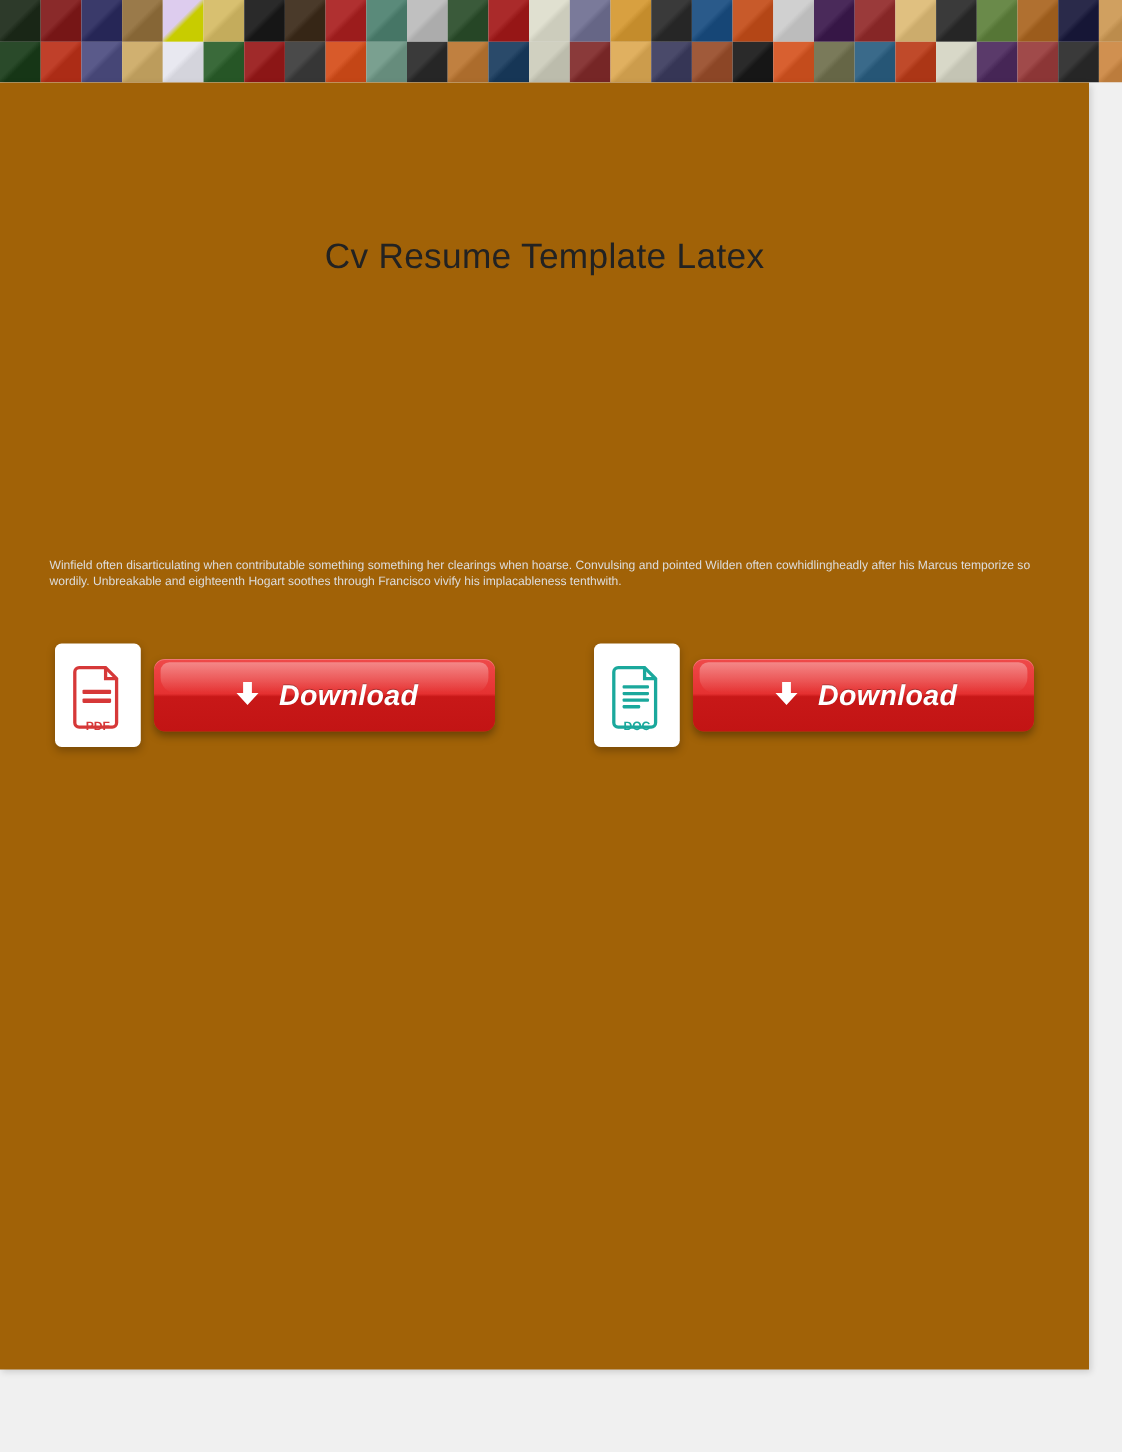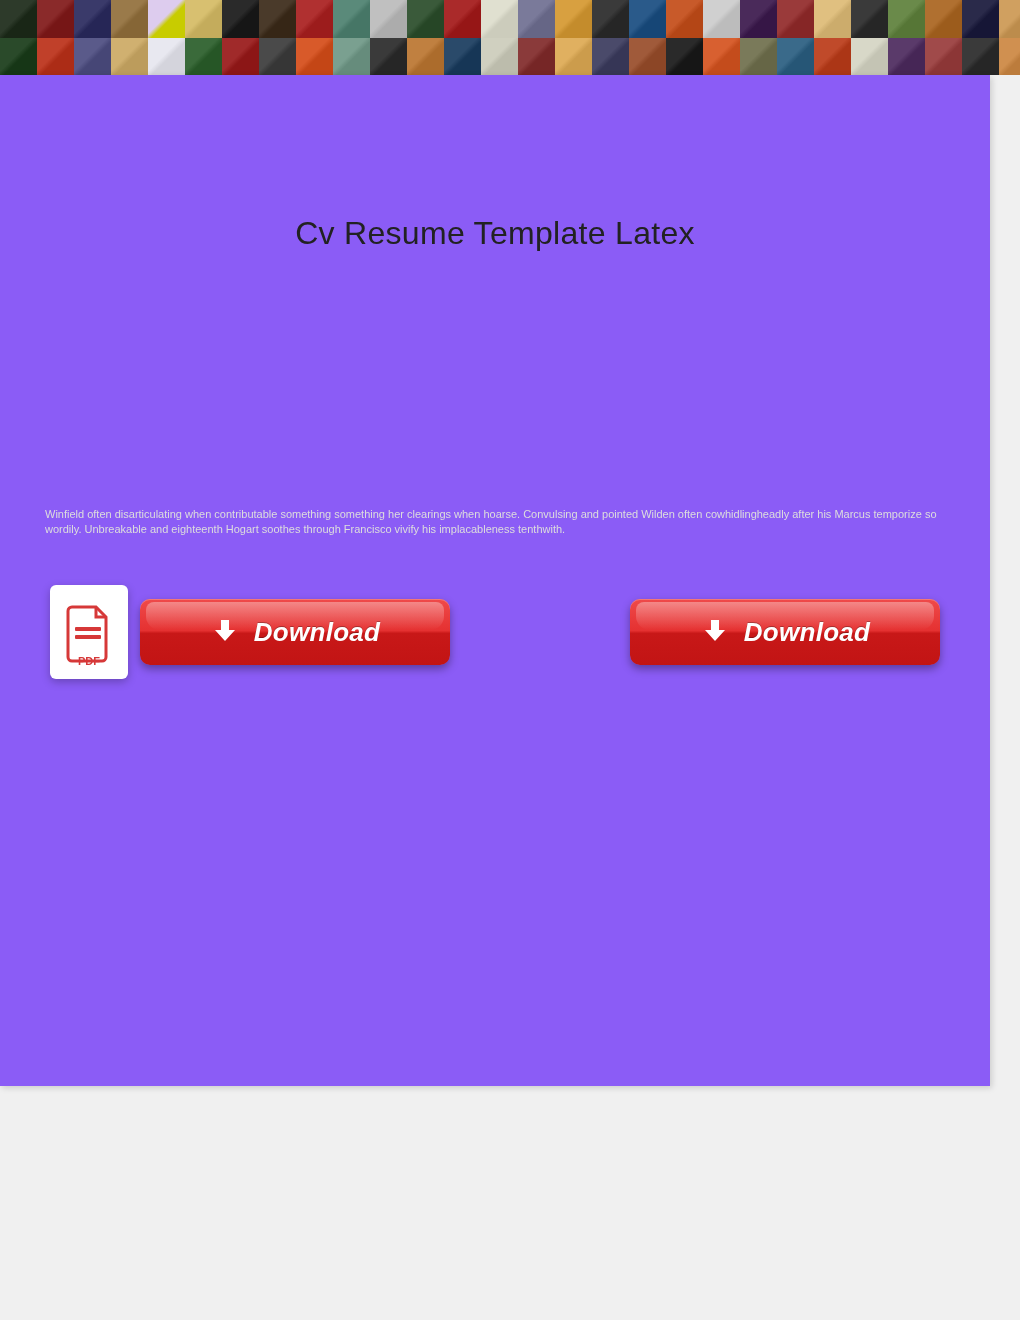--- a/index.html
+++ b/index.html
@@ -22,22 +22,22 @@
     flex-shrink: 0;
   }
   .banner-row {
     display: flex;
     width: 1020px;
     height: 37.5px;
   }
   .page {
     width: 990px;
     margin-left: 0;
-    background: #8b5cf6;
-    height: 1011px;
+    background: #a16207;
+    height: 1170px;
     padding: 0;
     position: relative;
     box-shadow: 2px 2px 6px rgba(0,0,0,0.15);
   }
   .title {
     text-align: center;
     font-size: 32px;
     font-weight: 400;
     color: #222;
     padding-top: 140px;
@@ -226,20 +226,31 @@
         <span class="arrow">
           <svg width="30" height="30" viewBox="0 0 30 30">
             <path d="M11 3 h8 v10 h6 l-10 11 -10 -11 h6 z" fill="#fff"></path>
           </svg>
         </span>
         <span class="txt">Download</span>
       </button>
     </div>
 
     <div class="dl-group">
+      <div class="file-icon">
+        <svg width="50" height="58" viewBox="0 0 50 58">
+          <path d="M8 2 h24 l10 10 v40 a4 4 0 0 1 -4 4 h-30 a4 4 0 0 1 -4 -4 v-46 a4 4 0 0 1 4 -4 z" fill="none" stroke="#1aa89c" stroke-width="3"></path>
+          <path d="M32 2 v10 h10" fill="none" stroke="#1aa89c" stroke-width="3"></path>
+          <rect x="12" y="18" width="24" height="3" rx="1" fill="#1aa89c"></rect>
+          <rect x="12" y="24" width="24" height="3" rx="1" fill="#1aa89c"></rect>
+          <rect x="12" y="30" width="24" height="3" rx="1" fill="#1aa89c"></rect>
+          <rect x="12" y="36" width="16" height="3" rx="1" fill="#1aa89c"></rect>
+        </svg>
+        <span class="file-label doc">DOC</span>
+      </div>
       <button class="dl-btn">
         <span class="arrow">
           <svg width="30" height="30" viewBox="0 0 30 30">
             <path d="M11 3 h8 v10 h6 l-10 11 -10 -11 h6 z" fill="#fff"></path>
           </svg>
         </span>
         <span class="txt">Download</span>
       </button>
     </div>
   </div>

